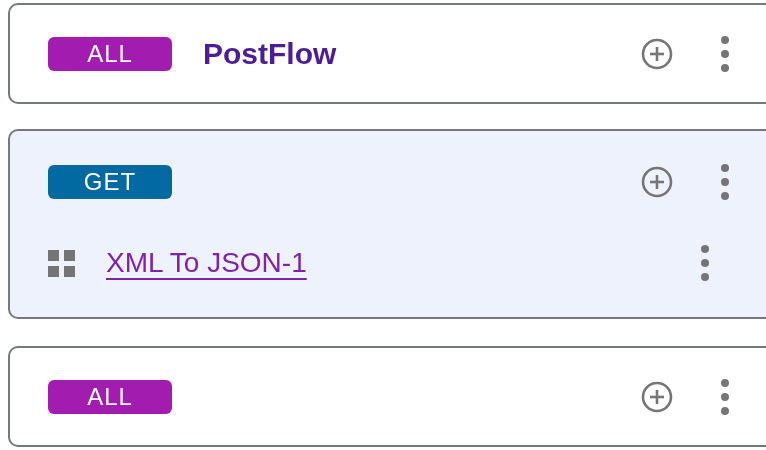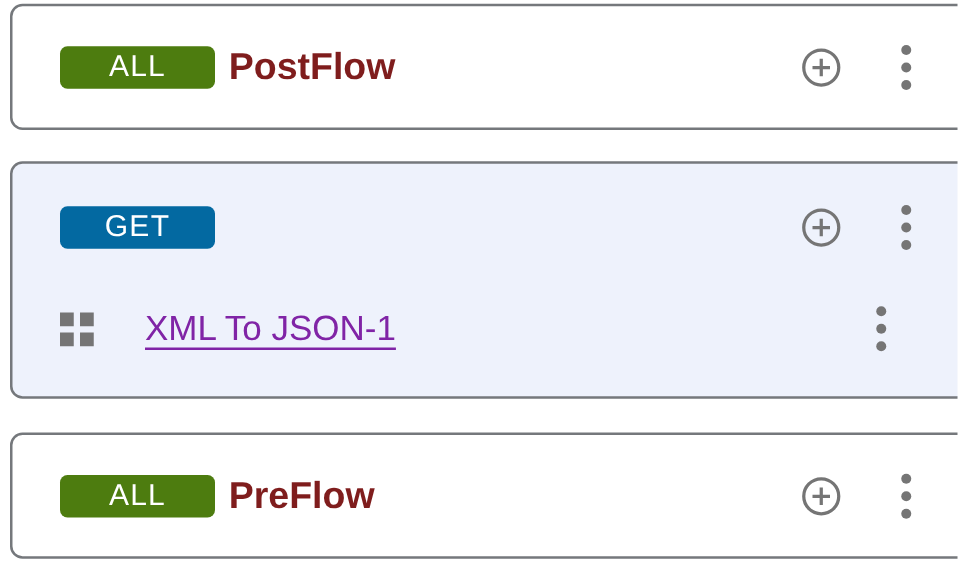--- a/index.html
+++ b/index.html
@@ -41,28 +41,28 @@
     justify-content: center;
     width: 124px;
     height: 34px;
     border-radius: 6px;
     color: #ffffff;
     font-size: 24px;
     font-weight: 500;
     letter-spacing: 1px;
     flex: 0 0 auto;
   }
-  .badge-all { background: #4d7c0f; }
+  .badge-all { background: #a21caf; }
   .badge-get { background: #0369a1; }
 
   .flow-title {
-    margin-left: 11px;
+    margin-left: 31px;
     font-size: 30px;
     font-weight: 700;
-    color: #7f1d1d;
+    color: #4c1d95;
     white-space: nowrap;
   }
 
   .header-icons {
     position: absolute;
     left: 630px;
     top: 50%;
     transform: translateY(-50%);
     display: flex;
     align-items: center;
@@ -104,21 +104,21 @@
     display: grid;
     grid-template-columns: 11px 11px;
     grid-template-rows: 11px 11px;
     gap: 5px;
     cursor: grab;
     flex: 0 0 auto;
   }
   .drag-handle span { background: #757575; }
 
   .policy-link {
-    margin-left: 41px;
+    margin-left: 31px;
     font-size: 28px;
     color: #8024A6;
     text-decoration: underline;
     text-decoration-thickness: 2px;
     text-underline-offset: 6px;
     white-space: nowrap;
     cursor: pointer;
   }
   .policy-row .more-btn {
     position: absolute;
@@ -188,21 +188,20 @@
           <span class="dot"></span>
           <span class="dot"></span>
         </span>
     </button>
   </div>
 </div>
 
 <div class="flow-card simple" id="card-preflow">
   <div class="card-header">
     <span class="method-badge badge-all">ALL</span>
-    <span class="flow-title">PreFlow</span>
     <div class="header-icons">
       <button class="icon-btn add-btn">
         <svg width="34" height="34" viewBox="0 0 34 34">
           <circle cx="17" cy="17" r="14" fill="none" stroke="#757575" stroke-width="2.6"></circle>
           <line x1="17" y1="10" x2="17" y2="24" stroke="#757575" stroke-width="2.6"></line>
           <line x1="10" y1="17" x2="24" y2="17" stroke="#757575" stroke-width="2.6"></line>
         </svg>
       </button>
       <button class="icon-btn more-btn">
         <span class="kebab">

